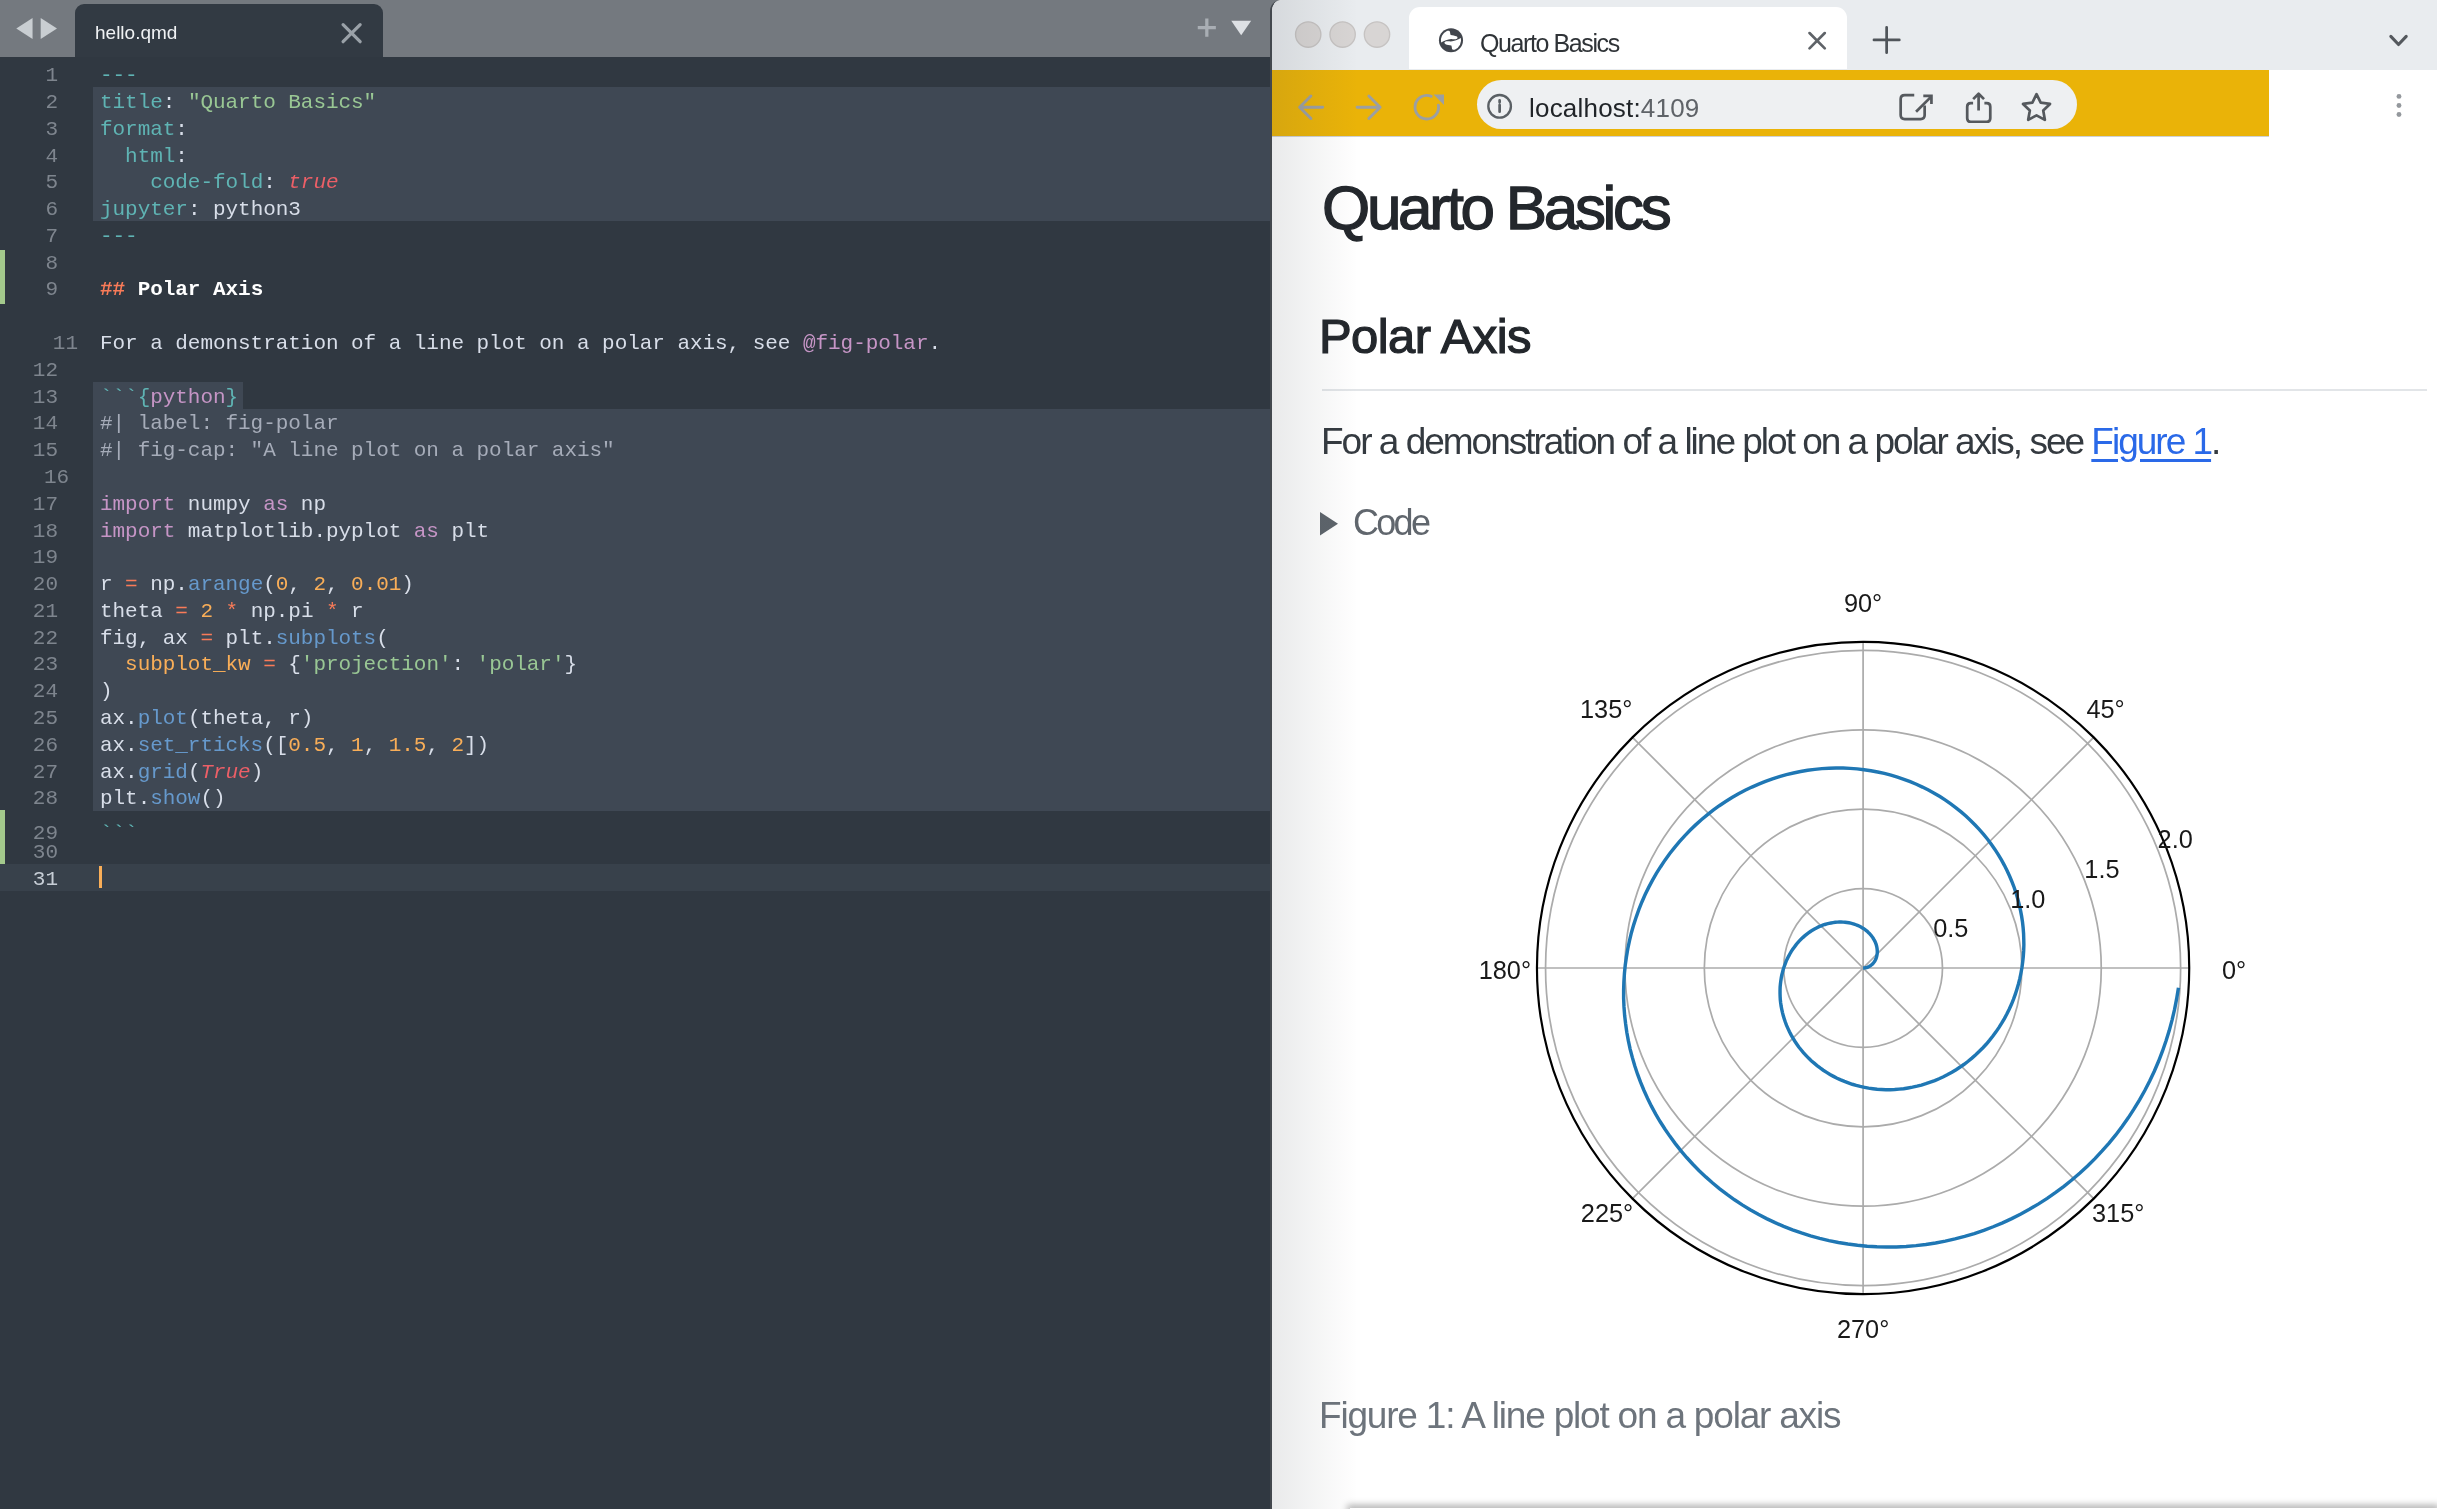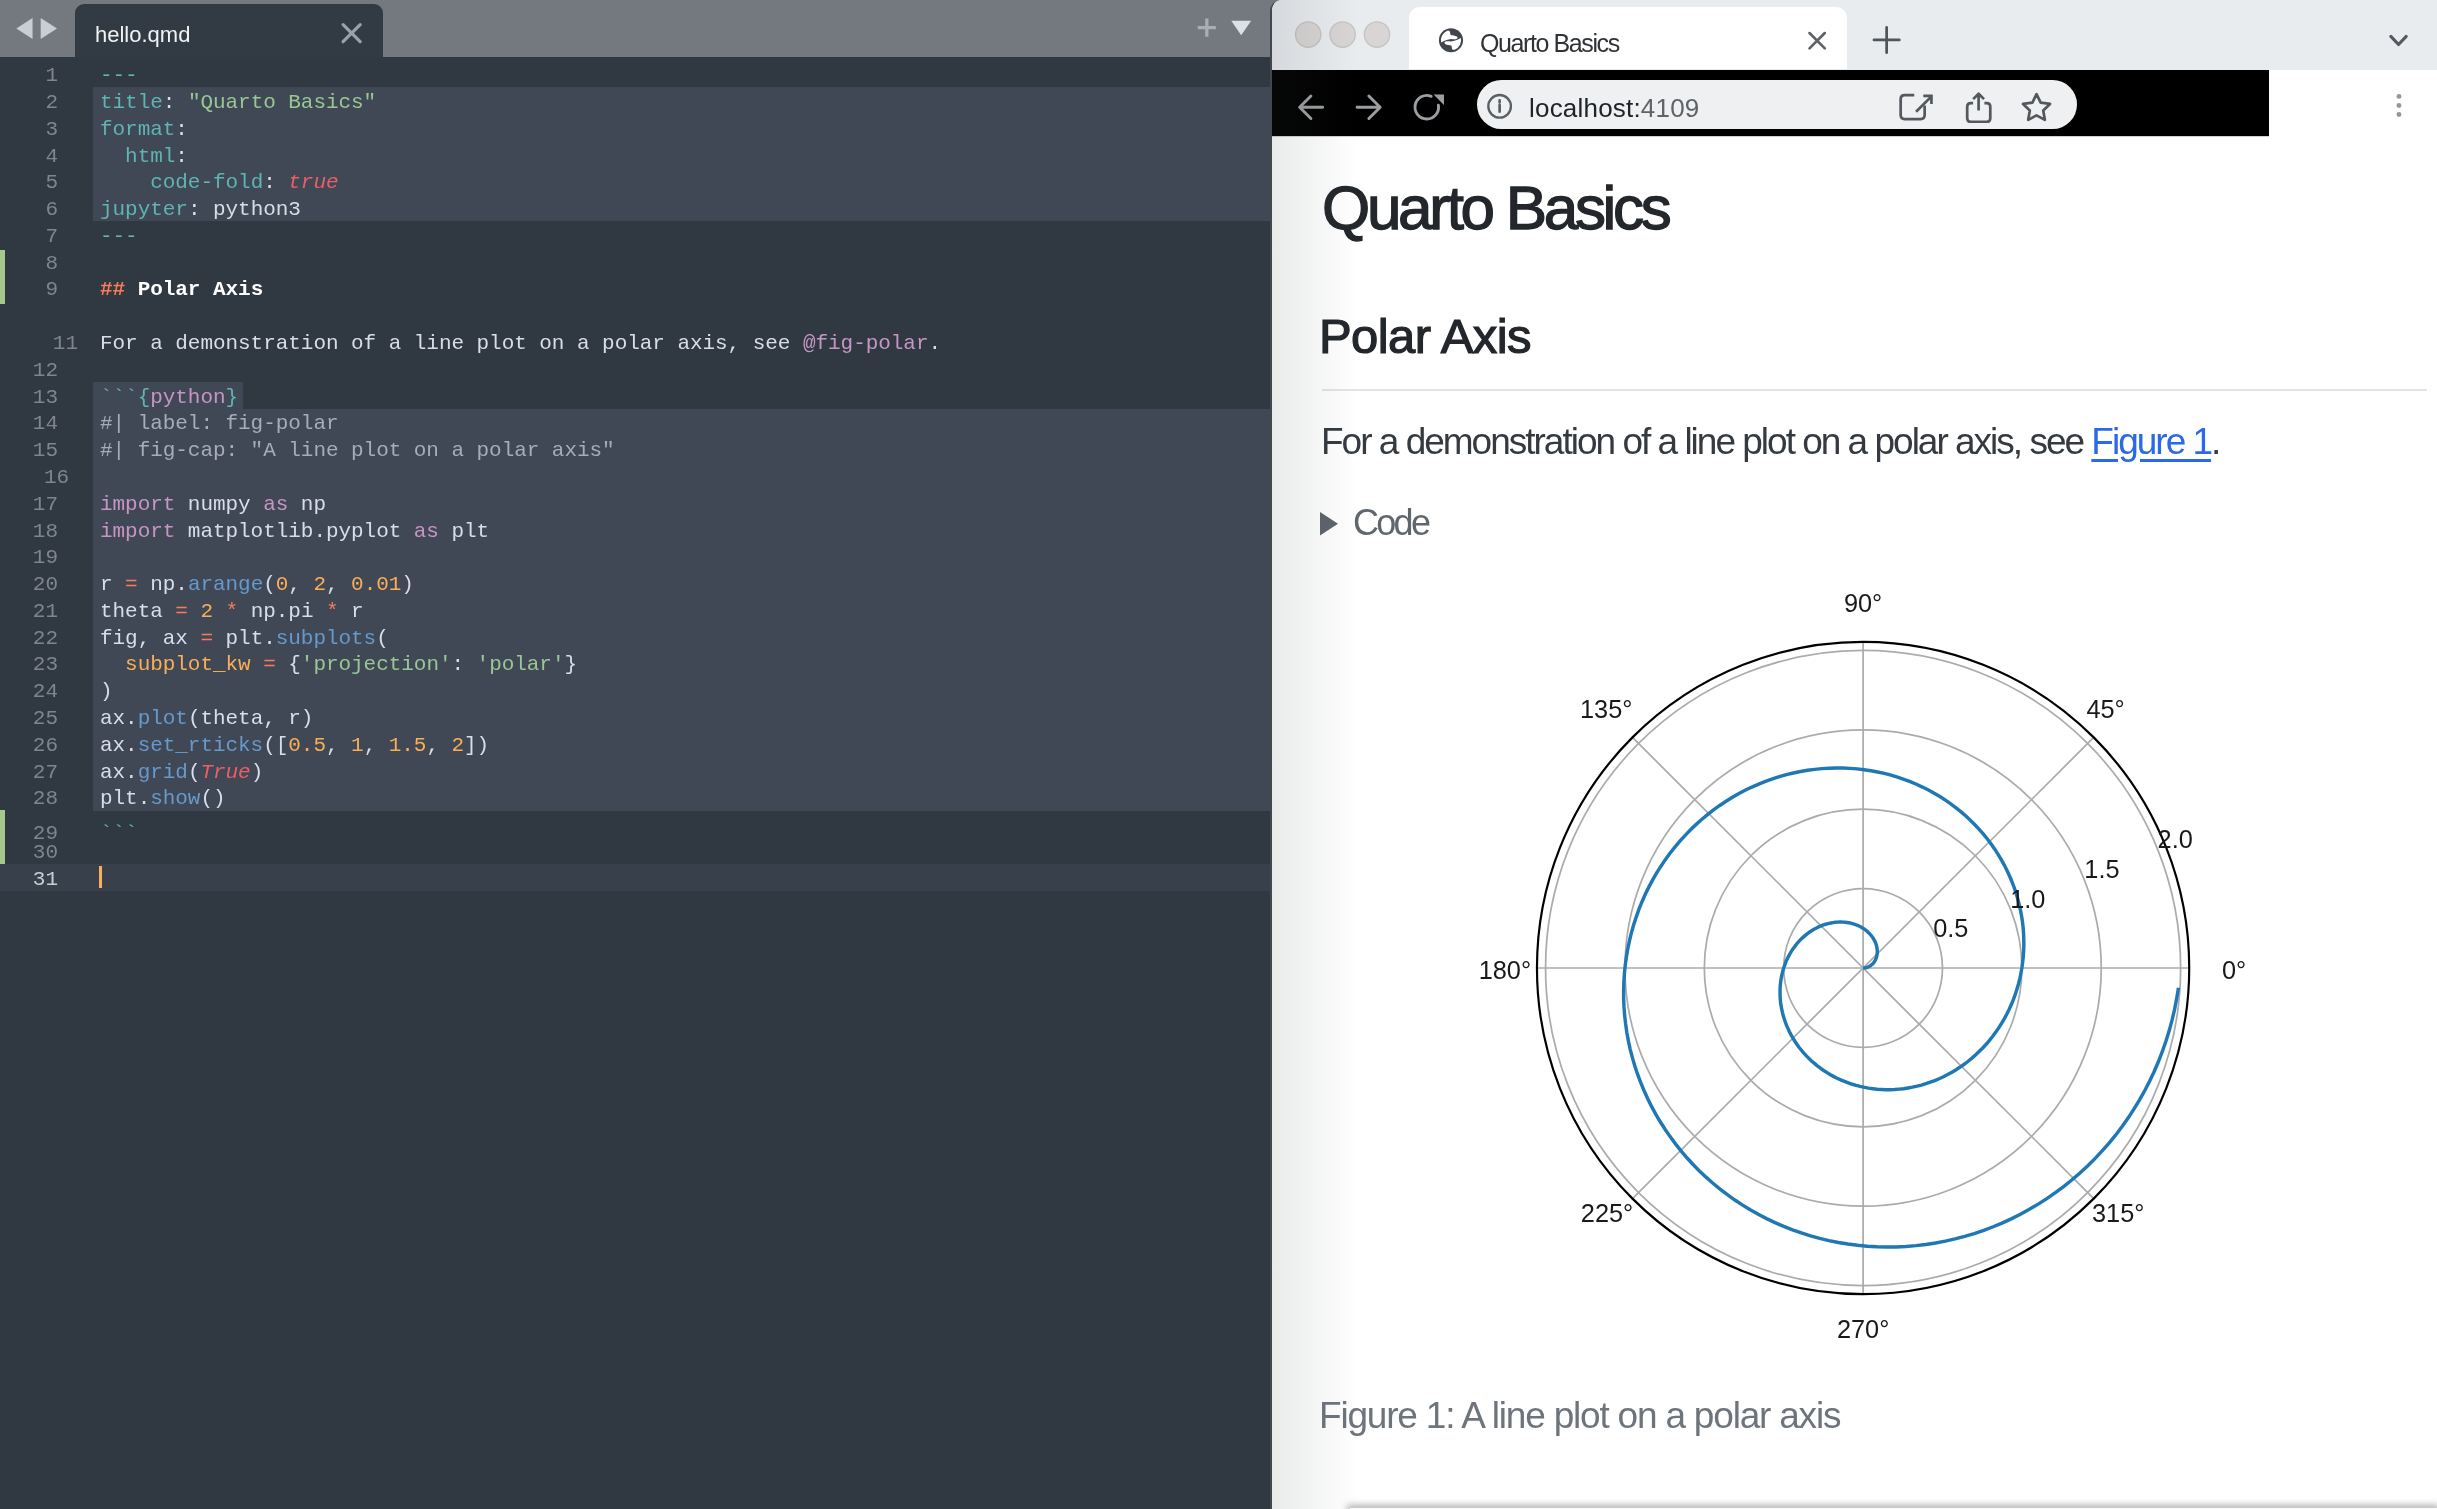--- a/index.html
+++ b/index.html
@@ -9,21 +9,21 @@
  #tab{position:absolute;left:75px;top:3.6px;width:308px;height:53px;background:#323a43;border-radius:9px 9px 0 0;}
  .row{position:absolute;left:0;height:27px;width:1270px;}
  .ln{position:absolute;left:0;top:0;width:58px;text-align:right;font:21px/27px "Liberation Mono",monospace;}
  .c{position:absolute;left:100px;top:0;font:21px/27px "Liberation Mono",monospace;white-space:pre;letter-spacing:-0.05px;}
  .hl{position:absolute;background:#3f4854;}
  .gmark{position:absolute;left:0;width:4.5px;background:#a3c98c;}
  
  #browser{position:absolute;left:1270px;top:0;width:1167px;height:1509px;background:#fff;border-top-left-radius:11px;border-left:2.7px solid #43484e;overflow:hidden;}
  #tabstrip{position:absolute;left:0;top:0;width:1165px;height:70px;background:#e9ecef;border-top-left-radius:9px;}
  #btab{position:absolute;left:137px;top:7.2px;width:438px;height:62px;background:#fff;border-radius:11px 11px 0 0;}
- #toolbar{position:absolute;left:0;top:70px;width:997px;height:67px;background:#000000;border-bottom:1.8px solid #ced1d4;}
+ #toolbar{position:absolute;left:0;top:70px;width:997px;height:67px;background:#eab308;border-bottom:1.8px solid #ced1d4;}
  #urlpill{position:absolute;left:205px;top:10px;width:600px;height:49px;background:#eef0f2;border-radius:24.4px;}
  #content{position:absolute;left:0;top:141px;width:1165px;height:1368px;background:#fff;}
  #lshadow{position:absolute;left:0;top:0;width:86px;height:1509px;background:linear-gradient(to right,rgba(60,66,72,0.11),rgba(60,66,72,0));}
 </style></head>
 <body>
   <div id="editor">
     <div class="hl" style="left:93px;top:87px;width:1177px;height:134px;"></div>
     <div class="hl" style="left:93px;top:382px;width:150px;height:27px;"></div>
     <div class="hl" style="left:93px;top:409px;width:1177px;height:402px;"></div>
     <div class="hl" style="left:0;top:864px;width:1270px;height:27px;background:#38414b;"></div>
@@ -151,21 +151,21 @@
     </div>
     <div style="position:absolute;left:99px;top:866px;width:3.2px;height:22px;background:#f9ae58;"></div>
     <div id="tabbar">
       <svg width="1281" height="57" style="position:absolute;left:0;top:0;" viewBox="0 0 1416 63">
         <polygon points="36,20 36,43 18,31.5" fill="#c9ced2"></polygon>
         <polygon points="45,20 45,43 63,31.5" fill="#c9ced2"></polygon>
         <path d="M1324 30.5 H1344 M1334 20.5 V40.5" stroke="#a9aeb4" stroke-width="3.6" fill="none"></path>
         <polygon points="1361,23 1383,23 1372,39" fill="#dde0e4"></polygon>
       </svg>
       <div id="tab">
-        <div style="position:absolute;left:20px;top:18px;font-size:22px;color:#f0f2f4;">hello.qmd</div>
+        <div style="position:absolute;left:20px;top:18px;font-size:19px;color:#f0f2f4;">hello.qmd</div>
         <svg width="308" height="53" style="position:absolute;left:0;top:0;" viewBox="0 0 340 59">
           <path d="M297 23 L316 42 M316 23 L297 42" stroke="#9aa1a8" stroke-width="3.6" fill="none" stroke-linecap="round"></path>
         </svg>
       </div>
     </div>
   </div>
 
   <div id="browser">
     <div id="tabstrip">
       <svg width="1165" height="70" style="position:absolute;left:0;top:0;" viewBox="0 0 1287 77">

